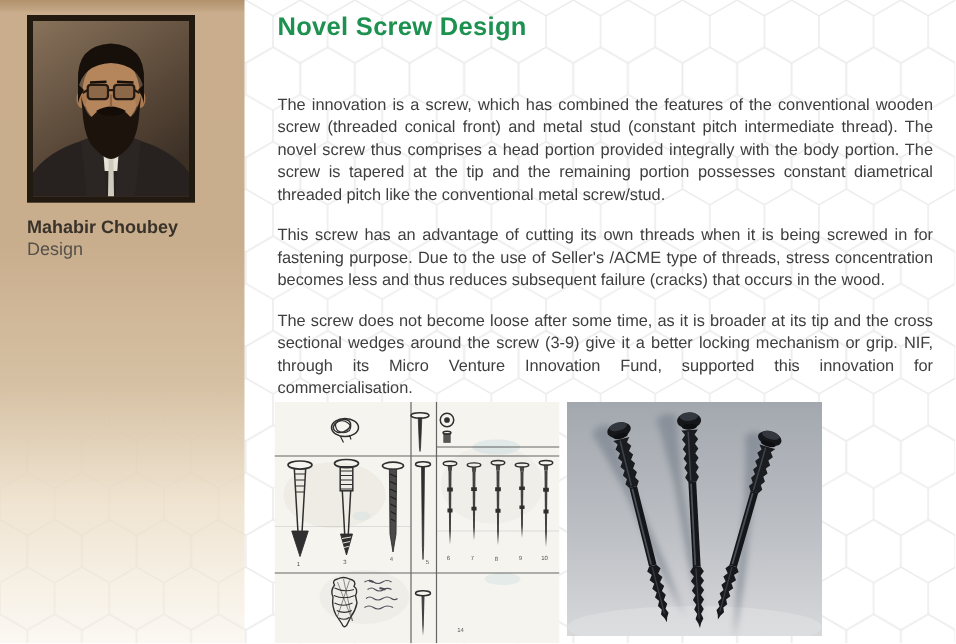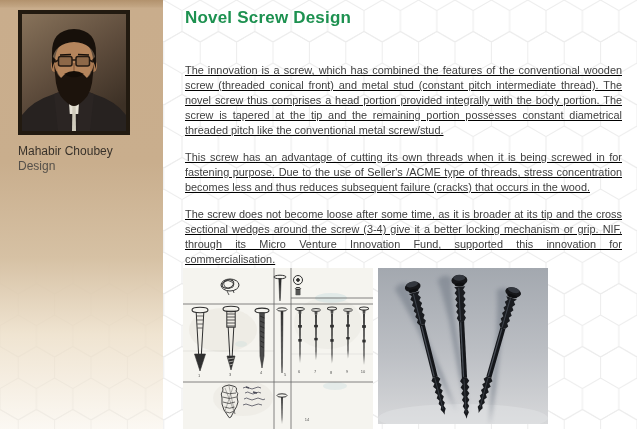--- a/index.html
+++ b/index.html
@@ -15,28 +15,28 @@
       #b2926d 0px, #c3a684 7px, #c9ad8c 8px,
       #c9ae8d 38%, #d6c1a4 60%,
       rgba(236,222,199,0.82) 78%,
       rgba(247,240,228,0.45) 100%);
   }
   .photo-frame{
     position:absolute; left:18px; top:10px; width:104px; height:117px;
     border:4px solid #221a10; background:#4a3b2e;
   }
   .caption{position:absolute; left:18px; top:144px; line-height:15px;}
-  .caption .name{font-size:12px; font-weight:normal; color:#39322a;}
+  .caption .name{font-size:12px; font-weight:bold; color:#39322a;}
   .caption .loc{font-size:12px; color:#55504a;}
   .content{position:absolute; left:163px; top:0; width:474px; height:372px; z-index:1;}
   .title{
     position:absolute; left:22px; top:8px; margin:0;
     font-size:17px; font-weight:bold; color:#1d9150; letter-spacing:.2px;
   }
-  .paras{position:absolute; left:22px; top:63px; width:437px;text-decoration:underline;}
+  .paras{position:absolute; left:22px; top:63px; width:437px;}
   .paras p{
     margin:0 0 12px 0; font-size:10.9px; line-height:15px;
     color:#3e3e3e; text-align:justify;
   }
   .fig-sketch{position:absolute; left:20px; top:268px; width:190px; height:161px;}
   .fig-photo{position:absolute; left:215px; top:268px; width:170px; height:156px;}
 </style>
 </head>
 <body>
 
@@ -104,21 +104,21 @@
       <div class="loc">Design</div>
     </div>
   </aside>
 
   <main class="content">
     <h1 class="title">Novel Screw Design</h1>
 
     <div class="paras">
       <p>The innovation is a screw, which has combined the features of the conventional wooden screw (threaded conical front) and metal stud (constant pitch intermediate thread). The novel screw thus comprises a head portion provided integrally with the body portion. The screw is tapered at the tip and the remaining portion possesses constant diametrical threaded pitch like the conventional metal screw/stud.</p>
       <p>This screw has an advantage of cutting its own threads when it is being screwed in for fastening purpose. Due to the use of Seller's /ACME type of threads, stress concentration becomes less and thus reduces subsequent failure (cracks) that occurs in the wood.</p>
-      <p>The screw does not become loose after some time, as it is broader at its tip and the cross sectional wedges around the screw (3-4) give it a better locking mechanism or grip. NIF, through its Micro Venture Innovation Fund, supported this innovation for commercialisation.</p>
+      <p>The screw does not become loose after some time, as it is broader at its tip and the cross sectional wedges around the screw (3-9) give it a better locking mechanism or grip. NIF, through its Micro Venture Innovation Fund, supported this innovation for commercialisation.</p>
     </div>
 
     <svg class="fig-sketch" viewBox="0 0 190 161" aria-hidden="true">
       <rect width="190" height="161" fill="#f5f4ef"></rect>
       <ellipse cx="40" cy="62" rx="34" ry="22" fill="#e7e4dc" opacity=".5"></ellipse>
       <ellipse cx="145" cy="55" rx="34" ry="26" fill="#eae8e1" opacity=".5"></ellipse>
       <ellipse cx="60" cy="130" rx="30" ry="18" fill="#e7e4dc" opacity=".4"></ellipse>
       <ellipse cx="148" cy="30" rx="16" ry="5" fill="#bcd8dc" opacity=".35"></ellipse>
       <ellipse cx="152" cy="118" rx="12" ry="4" fill="#bcd8dc" opacity=".3"></ellipse>
       <ellipse cx="58" cy="76" rx="6" ry="3" fill="#bcd8dc" opacity=".25"></ellipse>

